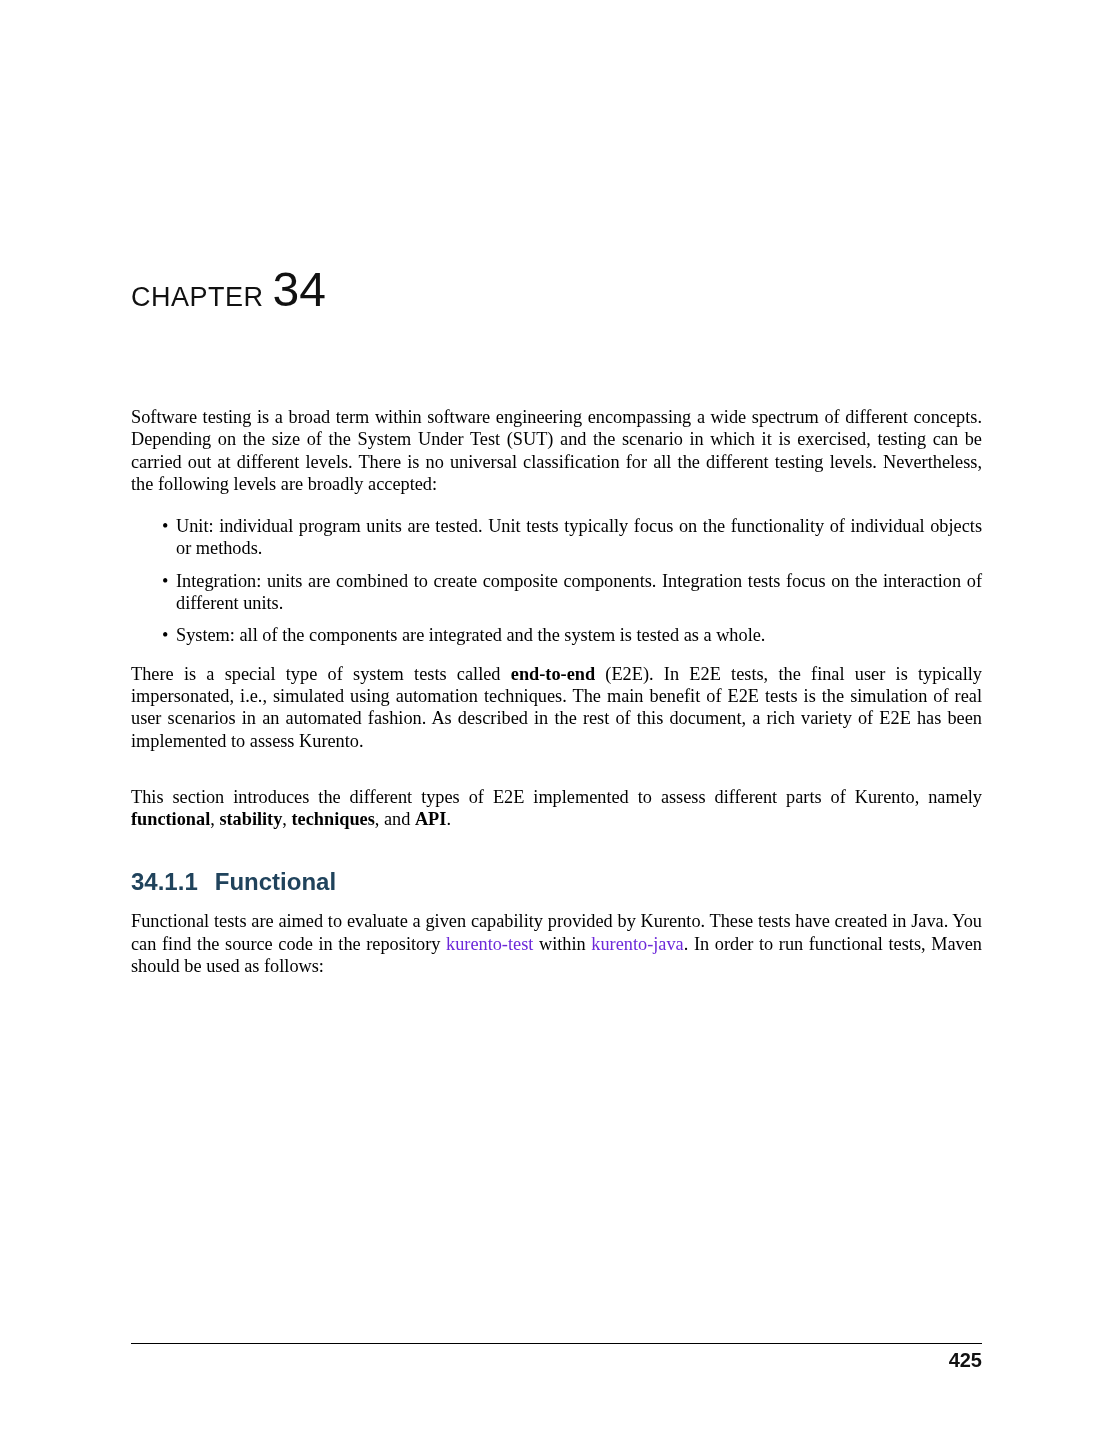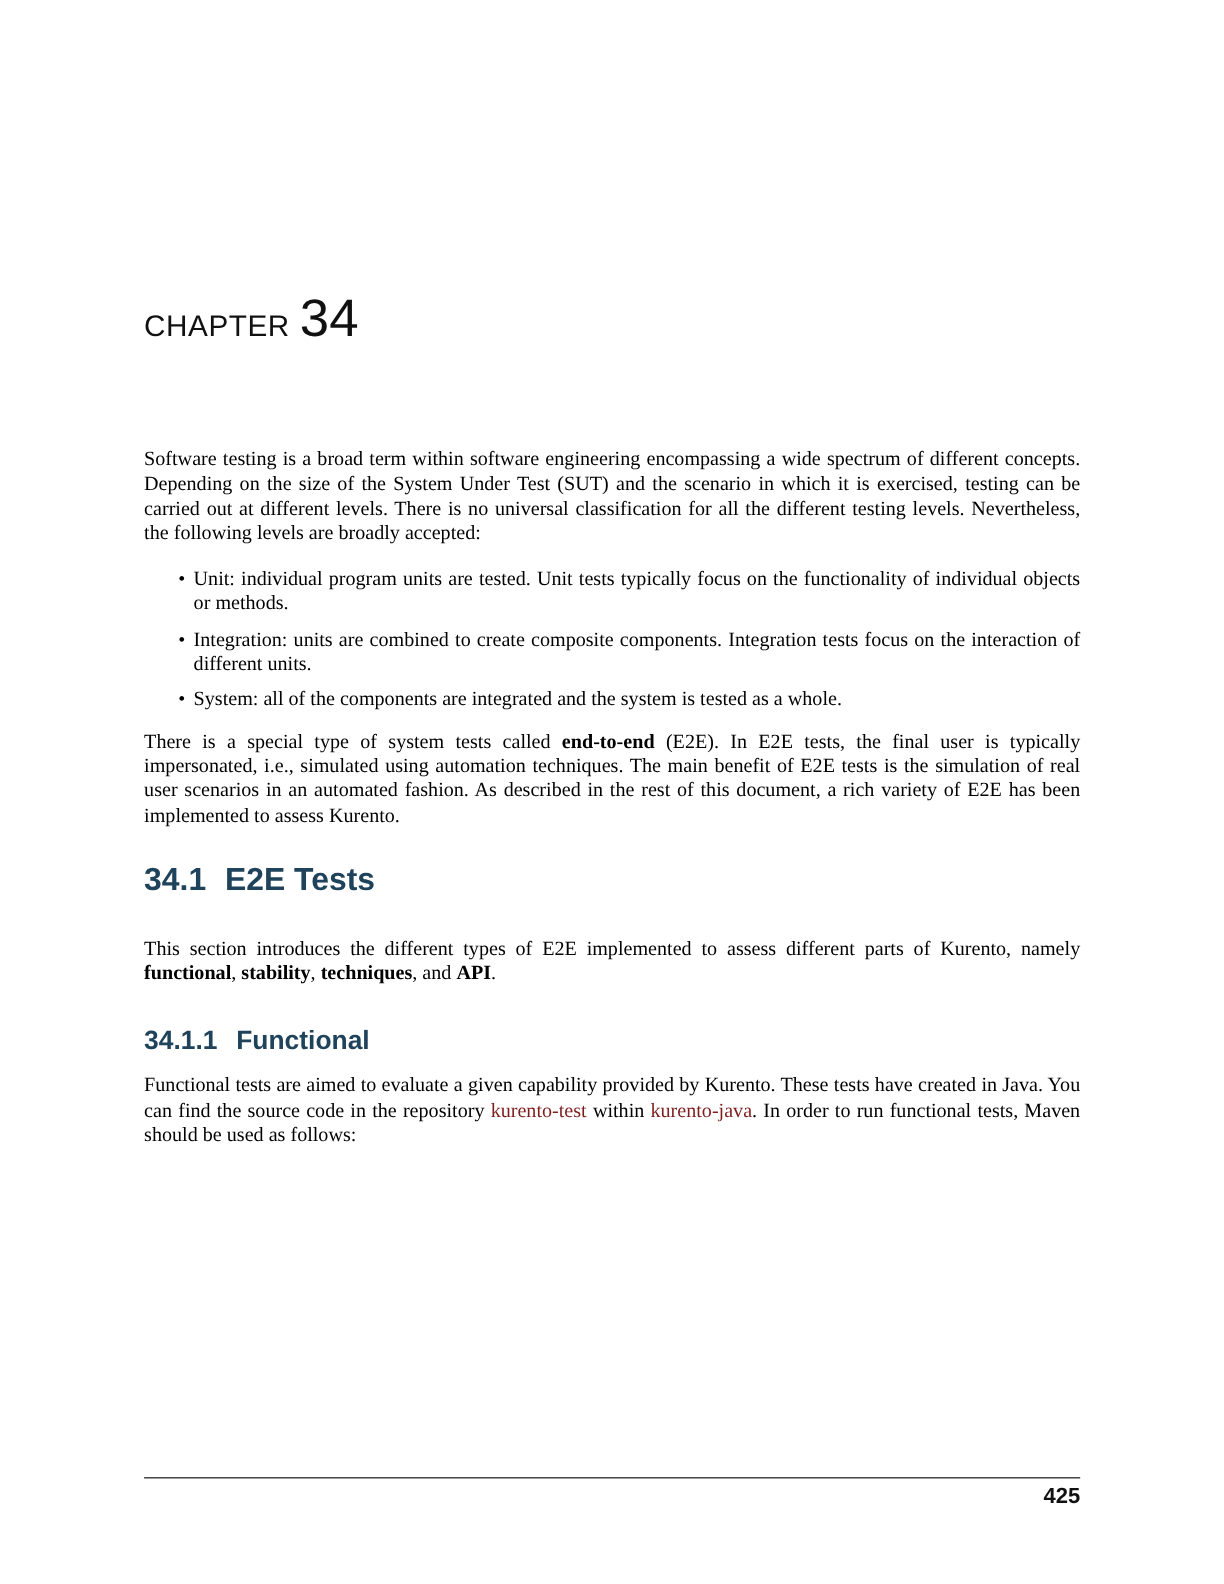--- a/index.html
+++ b/index.html
@@ -65,21 +65,21 @@
     text-align: justify;
     margin: 0;
   }
   .p-intro   { margin-top: 81px; }
   .p-e2e     { margin-top: 16px; }
   .p-secintro{ margin-top: 34px; }
   .p-func    { margin-top: 14px; }
 
   .bold { font-weight: bold; }
   .doc-link {
-    color: #7f1d1d;
+    color: #6d28d9;
     text-decoration: none;
     cursor: pointer;
   }
 
   
   .levels-list {
     list-style: none;
     margin: 20px 0 0 0;
     padding: 0;
   }
@@ -151,21 +151,20 @@
     <p class="para p-intro">Software testing is a broad term within software engineering encompassing a wide spectrum of different concepts. Depending on the size of the System Under Test (SUT) and the scenario in which it is exercised, testing can be carried out at different levels. There is no universal classification for all the different testing levels. Nevertheless, the following levels are broadly accepted:</p>
 
     <ul class="levels-list">
       <li>Unit: individual program units are tested. Unit tests typically focus on the functionality of individual objects or methods.</li>
       <li>Integration: units are combined to create composite components. Integration tests focus on the interaction of different units.</li>
       <li>System: all of the components are integrated and the system is tested as a whole.</li>
     </ul>
 
     <p class="para p-e2e"><span>There is a special type of system tests called </span><span class="bold">end-to-end</span><span> (E2E). In E2E tests, the final user is typically impersonated, i.e., simulated using automation techniques. The main benefit of E2E tests is the simulation of real user scenarios in an automated fashion. As described in the rest of this document, a rich variety of E2E has been implemented to assess Kurento.</span></p>
 
-    <h2 class="sec-heading h-section"><span class="sec-num">34.1</span><span>E2E Tests</span></h2>
 
     <p class="para p-secintro"><span>This section introduces the different types of E2E implemented to assess different parts of Kurento, namely </span><span class="bold">functional</span><span>, </span><span class="bold">stability</span><span>, </span><span class="bold">techniques</span><span>, and </span><span class="bold">API</span><span>.</span></p>
 
     <h3 class="sec-heading h-subsection"><span class="sec-num">34.1.1</span><span>Functional</span></h3>
 
     <p class="para p-func"><span>Functional tests are aimed to evaluate a given capability provided by Kurento. These tests have created in Java. You can find the source code in the repository </span><a class="doc-link">kurento-test</a><span> within </span><a class="doc-link">kurento-java</a><span>. In order to run functional tests, Maven should be used as follows:</span></p>
 
   </div>
 
   <div class="footer">

